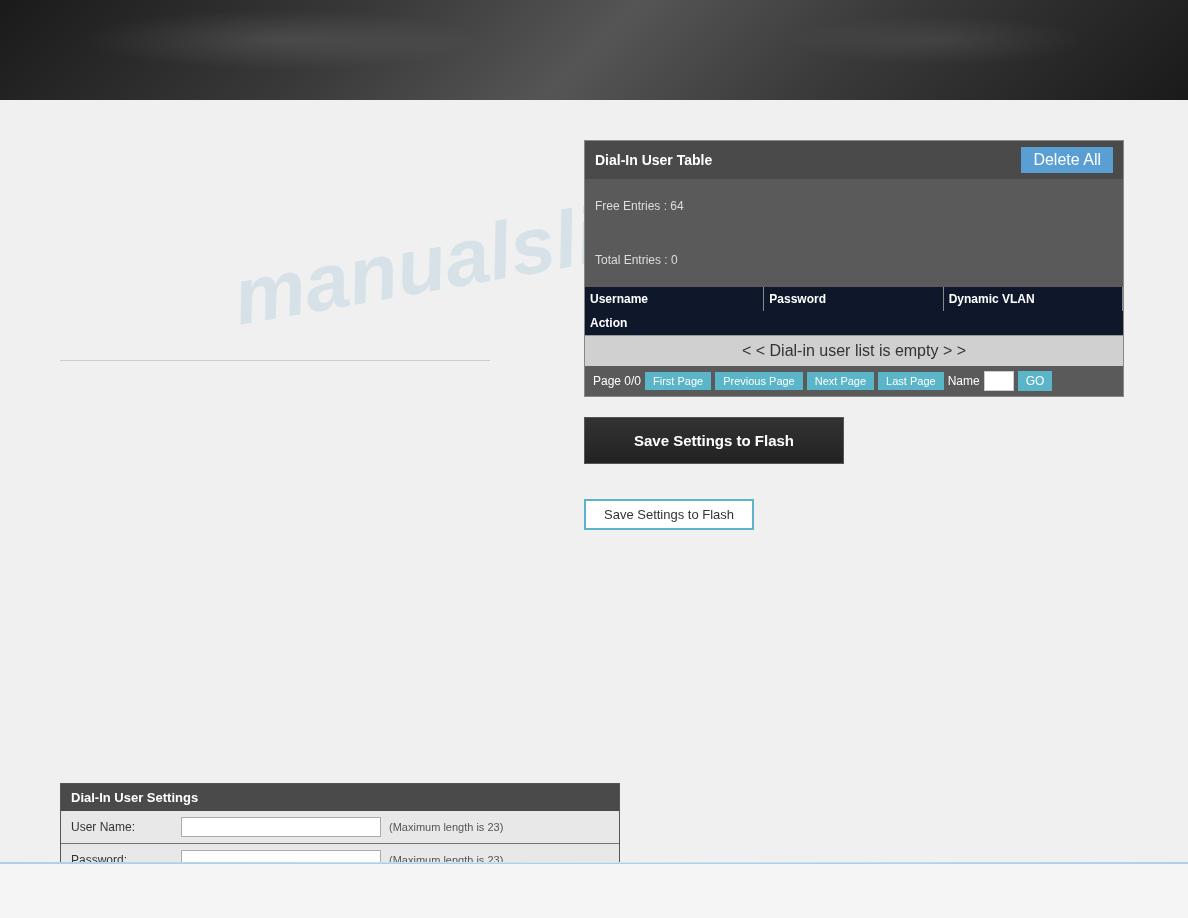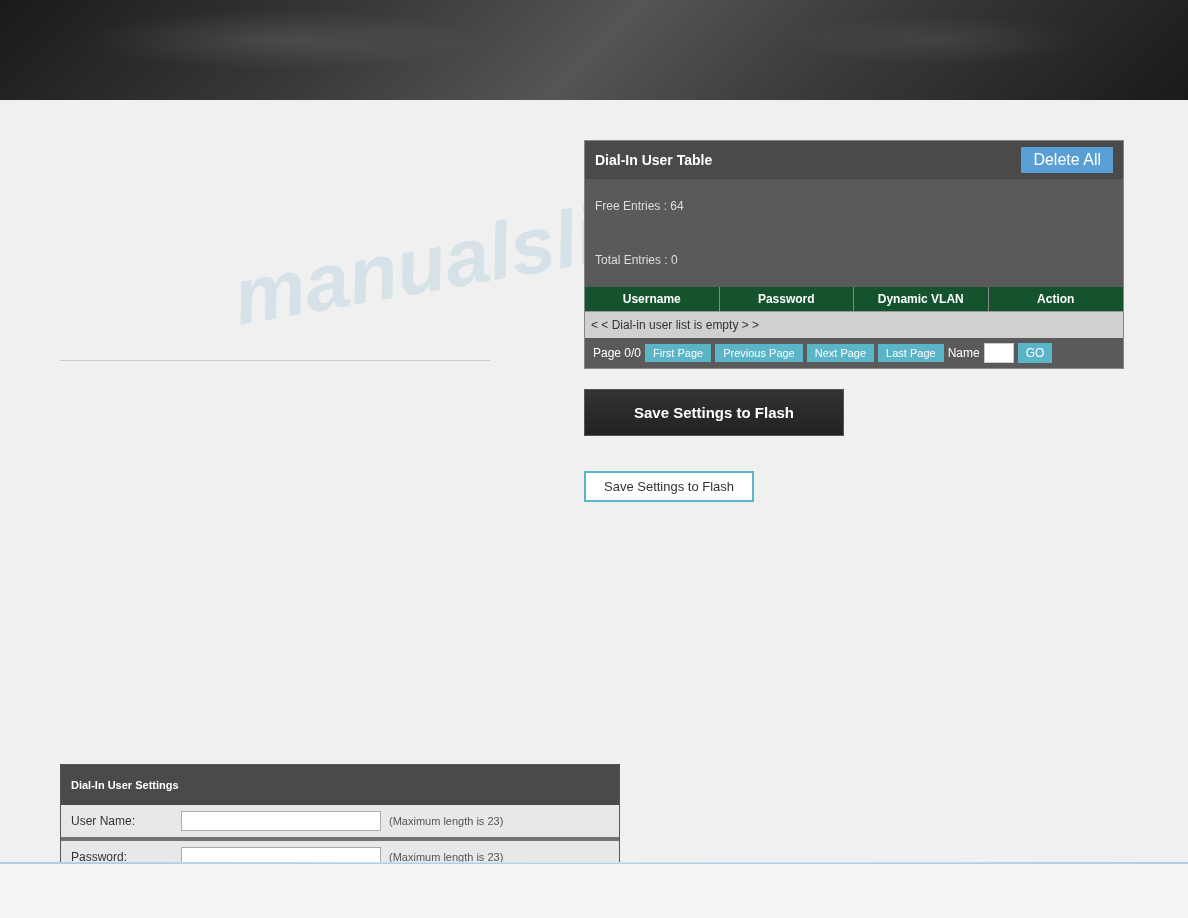--- a/index.html
+++ b/index.html
@@ -91,40 +91,39 @@
 
     .table-info {
       background: #5a5a5a;
       color: #ddd;
       padding: 20px 10px;
       font-size: 12px;
     }
 
     .table-col-headers {
       display: grid;
-      grid-template-columns: 1fr 1fr 1fr 1fr;
-      background: #14532d;
-      color: #fff;
-      text-align: center;
+      grid-template-columns: 1fr 1fr 1fr;
+      background: #0f172a;
+      color: #fff;
     }
 
     .table-col-header {
       padding: 5px;
       border-right: 1px solid #888;
       font-size: 12px;
       font-weight: bold;
     }
     .table-col-header:last-child { border-right: none; }
 
     .table-empty-row {
       background: #d0d0d0;
-      text-align: left;
+      text-align: center;
       padding: 6px;
       color: #333;
-      font-size: 12px;
+      font-size: 16px;
       border-top: 1px solid #999;
     }
 
     .table-pagination {
       background: #5a5a5a;
       padding: 5px 8px;
       display: flex;
       align-items: center;
       gap: 4px;
       color: #fff;
@@ -192,30 +191,30 @@
     }
 
     .settings-panel-container {
       border: 1px solid #555;
       background: #e8e8e8;
     }
 
     .settings-panel-title {
       background: #4a4a4a;
       color: #fff;
-      padding: 14px 10px;
-      font-size: 11px;
+      padding: 6px 10px;
+      font-size: 13px;
       font-weight: bold;
     }
 
     .settings-row {
       display: flex;
       align-items: center;
       padding: 6px 10px;
-      border-bottom: 4px solid #737373;
+      border-bottom: 1px solid #737373;
       background: #e8e8e8;
     }
     .settings-row:last-child { border-bottom: none; }
 
     .settings-label {
       width: 110px;
       font-size: 12px;
       color: #333;
       flex-shrink: 0;
     }

